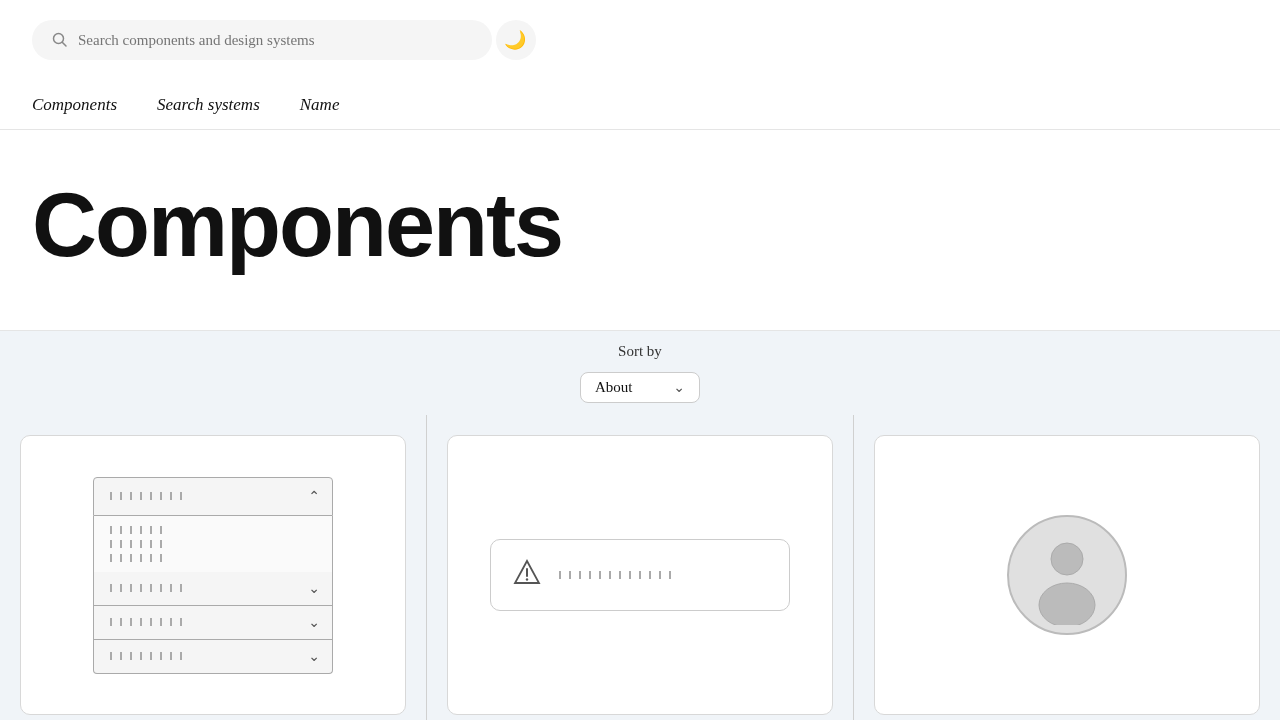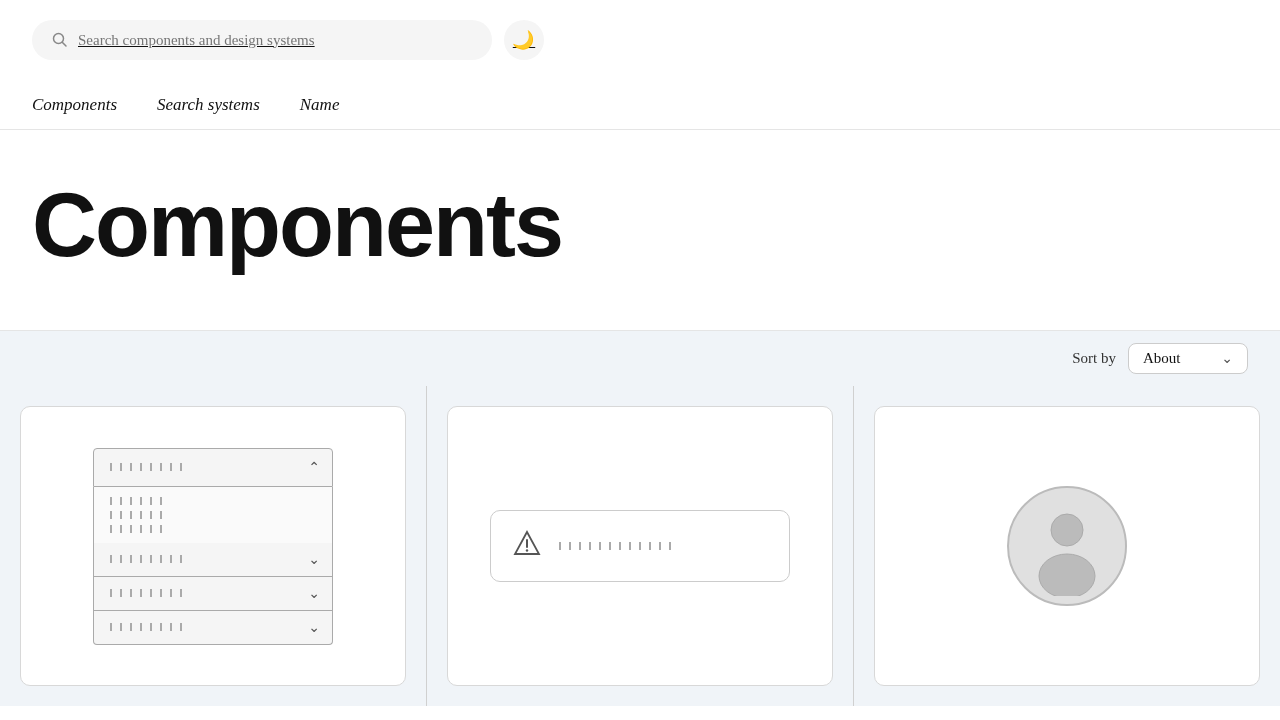--- a/index.html
+++ b/index.html
@@ -30,22 +30,21 @@
     .site-title {
       font-family: 'Georgia', serif;
       font-style: italic;
       font-weight: 400;
       font-size: 26px;
       color: #111111;
     }
 
     .header-right {
       display: flex;
-      gap: 12px;
-      text-decoration: underline;
+      gap: 4px;
     }
 
     .search-bar {
       display: flex;
       align-items: center;
       gap: 10px;
       background: #f5f5f5;
       border-radius: 24px;
       padding: 10px 20px;
       width: 460px;
@@ -115,20 +114,21 @@
     }
 
     
     .toolbar {
       display: flex;
       align-items: center;
       justify-content: flex-end;
       padding: 12px 32px;
       background: #f0f4f8;
       gap: 12px;
+      flex-direction: column;
     }
 
     .sort-label {
       font-size: 15px;
       color: #333;
     }
 
     .sort-select {
       display: flex;
       align-items: center;

